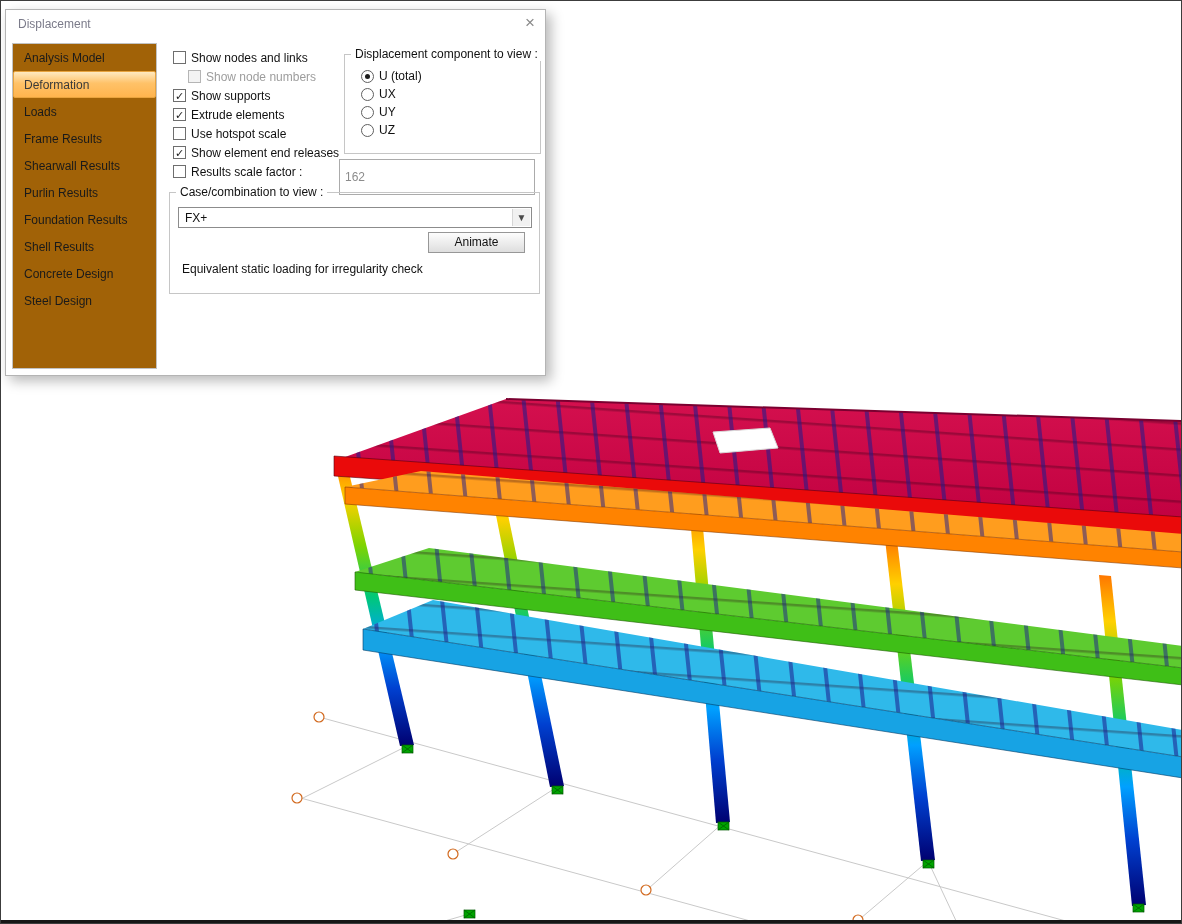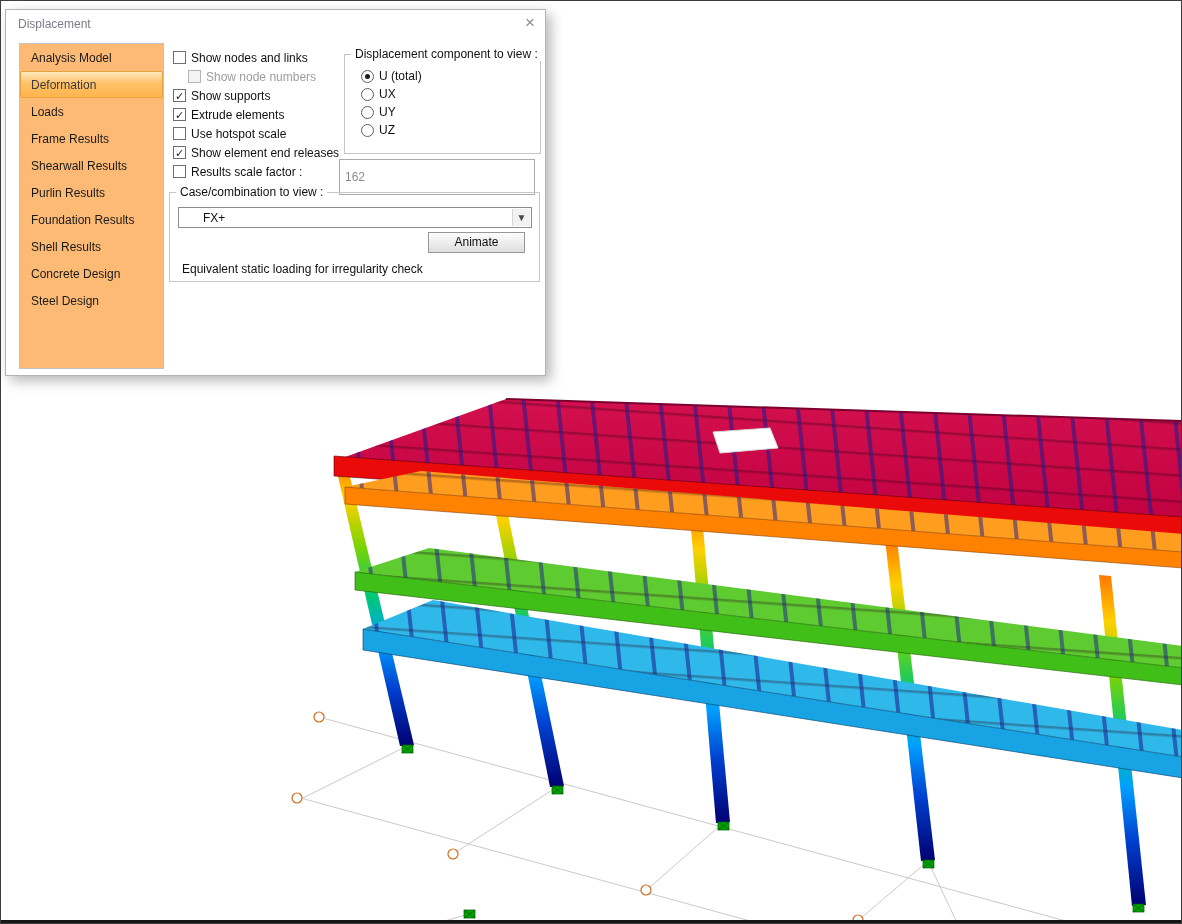--- a/index.html
+++ b/index.html
@@ -28,22 +28,22 @@
   .dialog {
     position:absolute; left:4px; top:8px; width:541px; height:367px;
     background:#fff; border:1px solid #b4b4b4;
     box-shadow:5px 5px 12px rgba(0,0,0,0.28);
     z-index:20; font-size:12px; color:#111;
   }
   .dialog-title { position:absolute; left:12px; top:7px; font-size:12px; color:#7b7b8a; }
   .close-x { position:absolute; right:10px; top:4px; font-size:17px; color:#8a8a8a; line-height:1; cursor:pointer; }
 
   .sidebar {
-    position:absolute; left:13px; top:33px; width:145px; height:326px;
-    border:1px solid #c2c2c2; background:#fdba74; overflow:hidden;
+    position:absolute; left:6px; top:33px; width:145px; height:326px;
+    border:1px solid #c2c2c2; background:#a16207; overflow:hidden;
   }
   .sb-item { height:27px; line-height:27px; padding-left:10px; border:1px solid transparent; color:#1a1a1a; cursor:default; }
   .sb-item.sel {
     background:linear-gradient(#ffe9c0, #ffc268 45%, var(--accent,#ffb44e));
     border:1px solid #e8a33d; border-radius:2px; color:#3a3a3a;
   }
 
   .cb-panel { position:absolute; left:167px; top:38px; width:175px; }
   .cb-row { display:flex; align-items:center; height:19px; color:#111; }
   .cb-row.indent { margin-left:15px; }
@@ -62,25 +62,25 @@
 
   .groupbox { position:absolute; border:1px solid #c6c6c6; }
   .gb-title { position:absolute; top:-8px; left:6px; background:#fff; padding:0 4px; color:#111; white-space:nowrap; }
 
   .disp-group { left:338px; top:44px; width:197px; height:100px;padding-left:6px; }
   .rad-col { padding:12px 0 0 10px; }
   .rad-row { display:flex; align-items:center; height:18px; }
   .radio { flex:none; width:13px; height:13px; border:1px solid #5f5f5f; border-radius:50%; margin-right:5px; position:relative; background:#fff; }
   .radio.sel::after { content:""; position:absolute; left:3px; top:3px; width:5px; height:5px; border-radius:50%; background:#1d1d1d; }
 
-  .case-group { left:163px; top:182px; width:371px; height:90px; }
+  .case-group { left:163px; top:182px; width:371px; height:102px; }
   .dropdown {
     position:absolute; left:8px; top:14px; width:354px; height:21px;
     border:1px solid #8c8c8c; background:#fff; display:flex; align-items:center;
-    padding-left:24px; cursor:default;
+    padding-left:6px; cursor:default;
   }
   .dd-arrow {
     position:absolute; right:1px; top:1px; bottom:1px; width:18px;
     background:#f1f1f1; border-left:1px solid #d6d6d6;
     display:flex; align-items:center; justify-content:center;
     color:#4a4a4a; font-size:10px;
   }
   .animate-btn {
     position:absolute; left:258px; top:39px; width:97px; height:21px;
     background:linear-gradient(#fdfdfd,#dedede); border:1px solid #979797;

